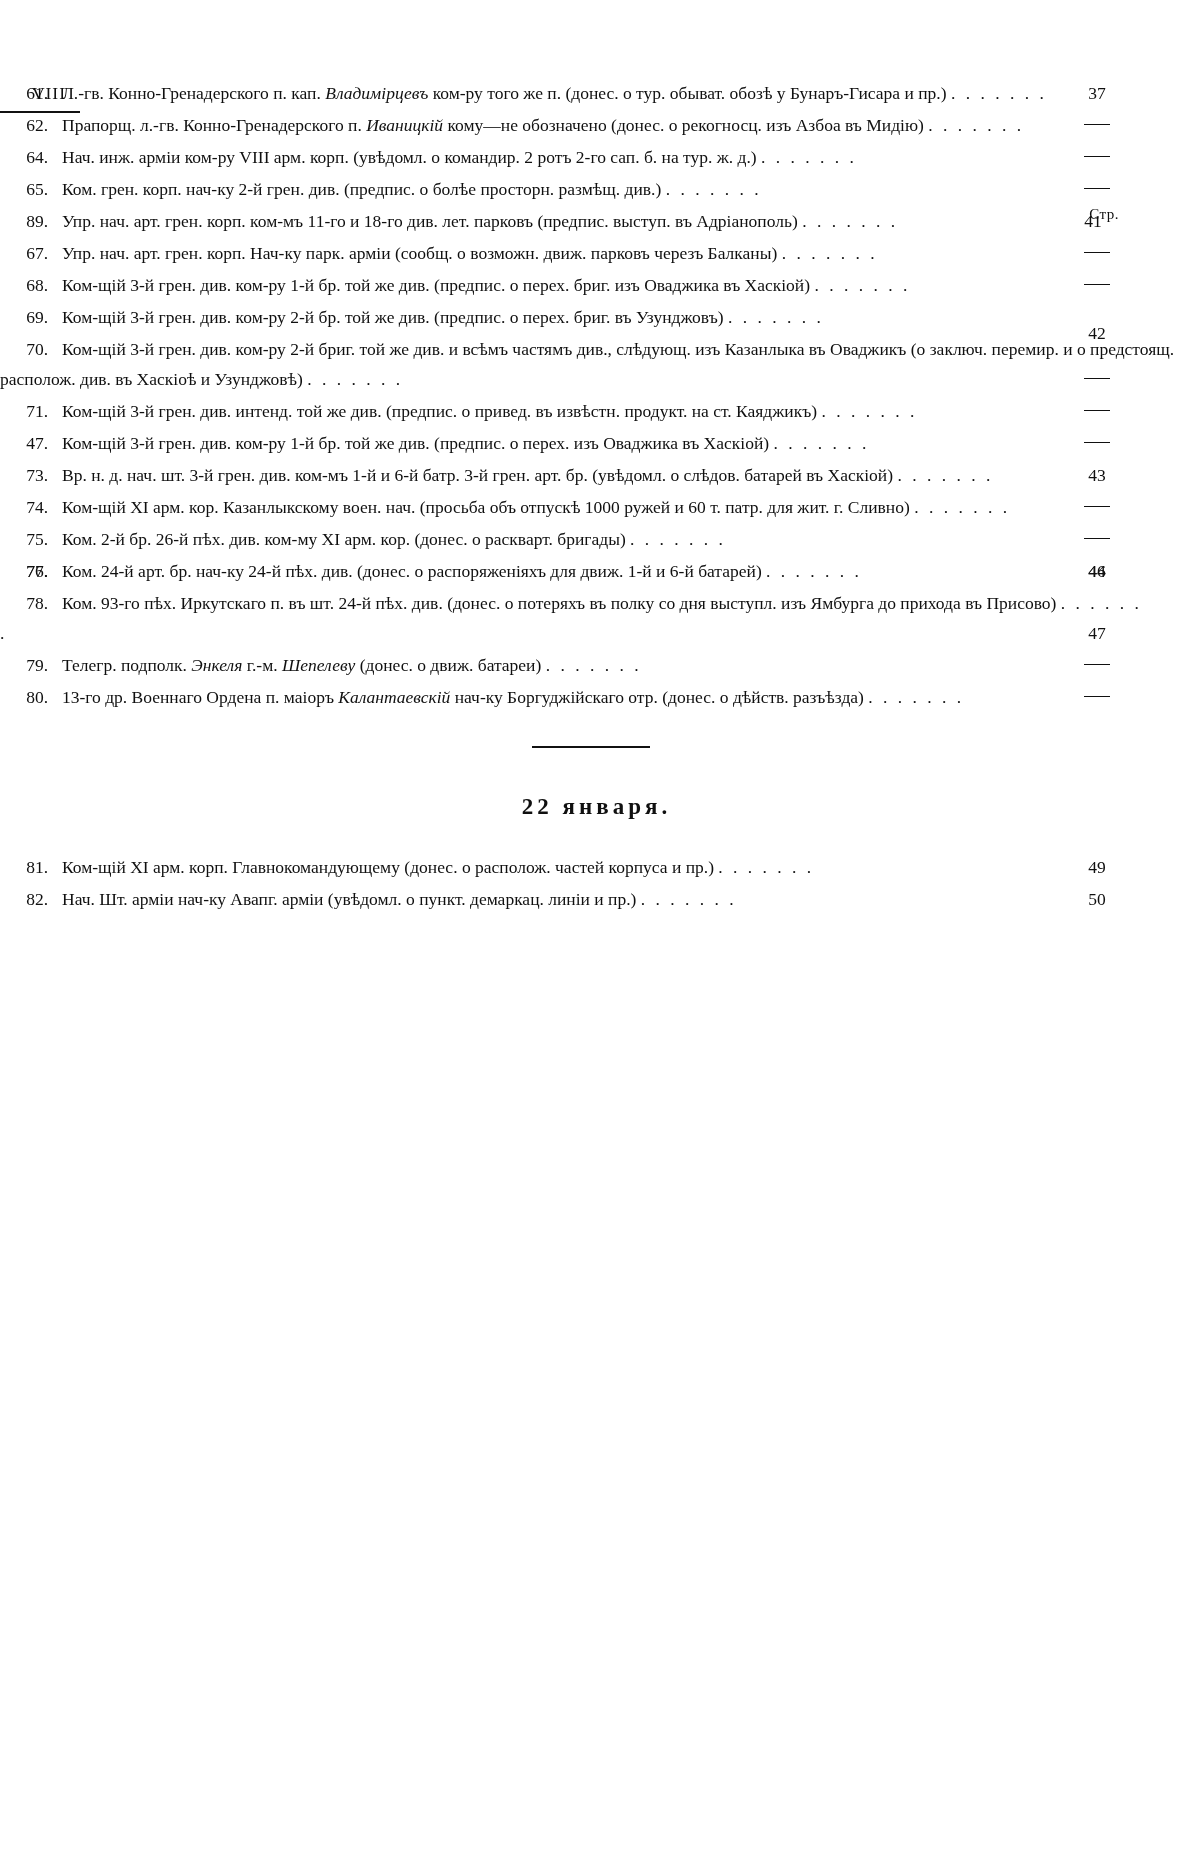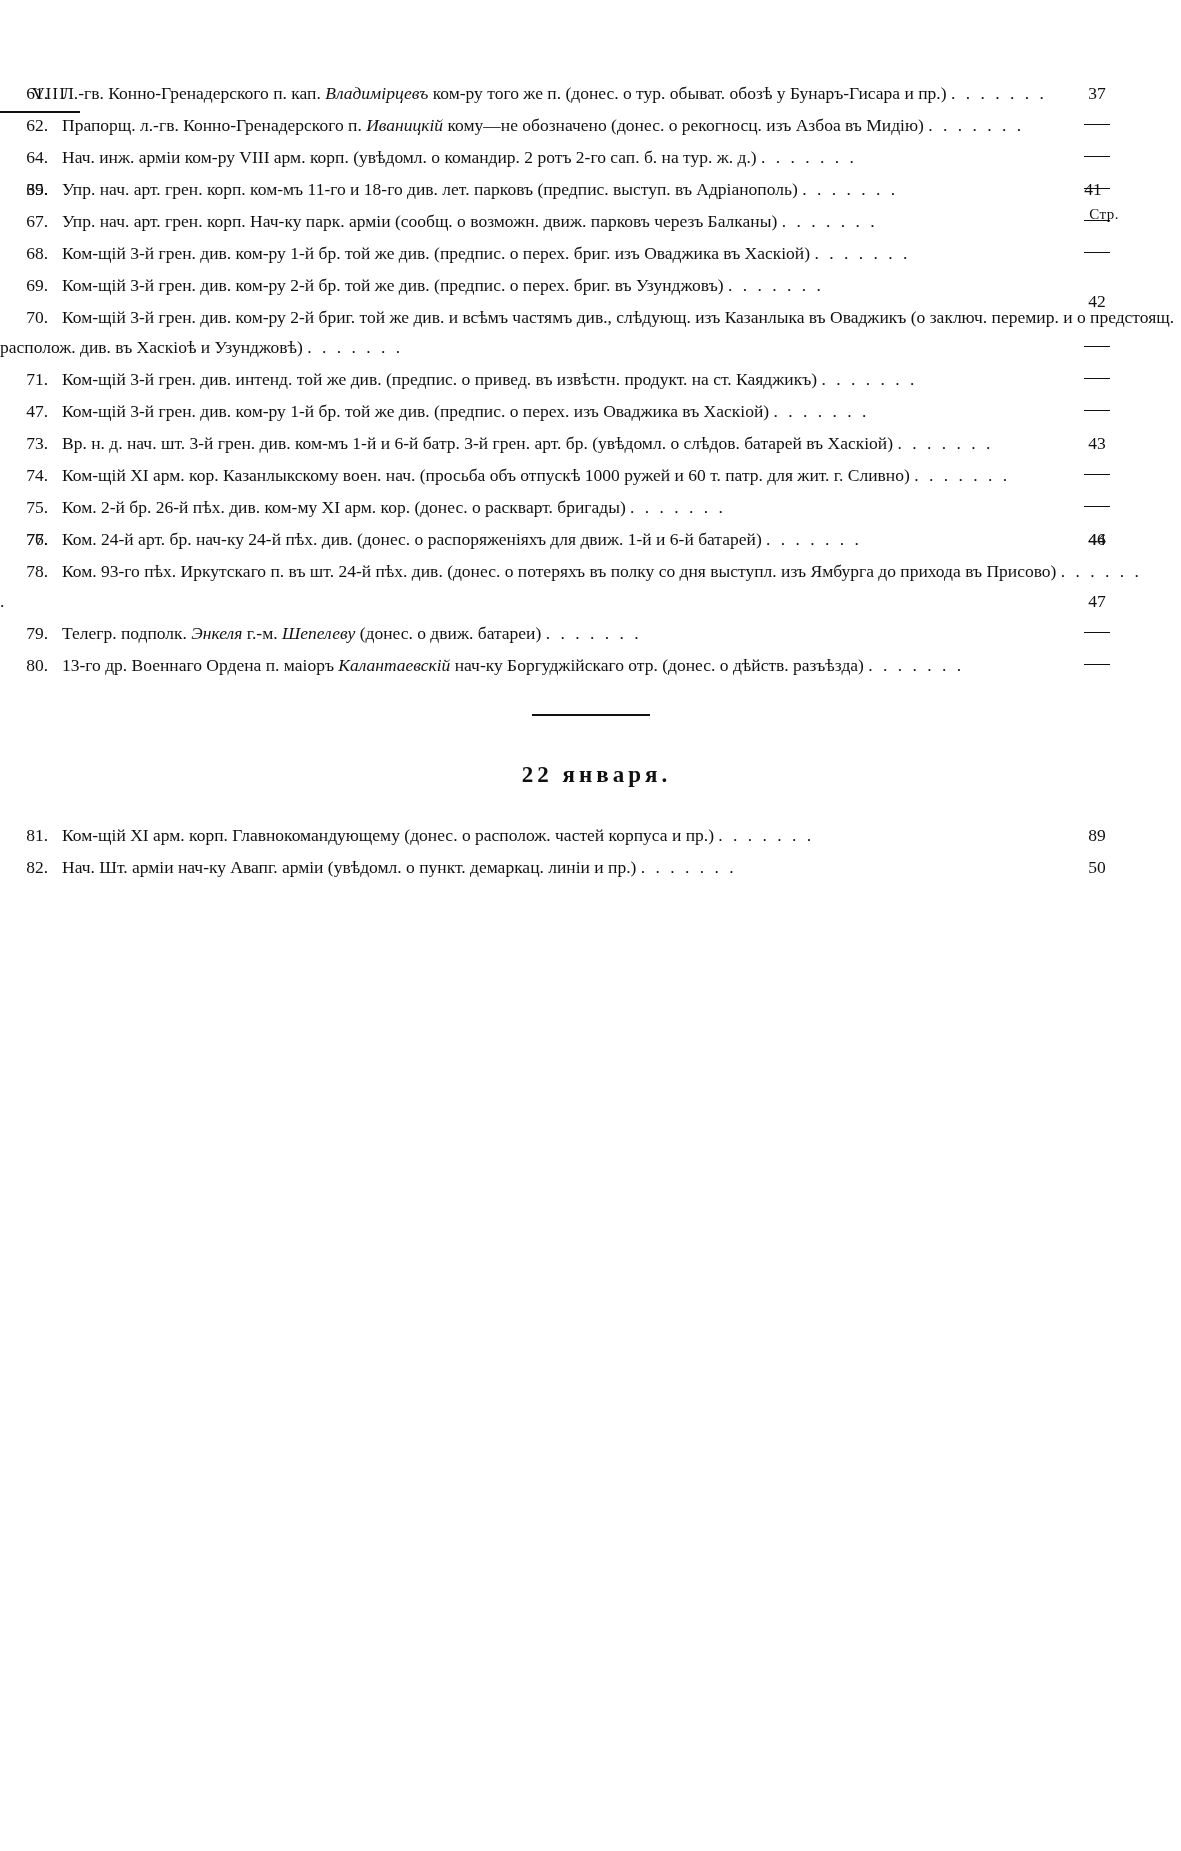--- a/index.html
+++ b/index.html
@@ -116,22 +116,22 @@
   <div class="page-header">
     <span class="num">VIII</span>
   </div>
 
   <div class="col-label">Стр.</div>
 
   <ul class="entries" id="entries-list">
       <li class="entry"><span class="num">61.</span><span class="entry-body">Л.-гв. Конно-Гренадерского п. кап. <span class="it">Владимірцевъ</span> ком-ру того же п. (донес. о тур. обыват. обозѣ у Бунаръ-Гисара и пр.) <span class="leader">. . . . . . . </span></span><span class="page-no" style="position: absolute; right: 62px; top: 0px;">37</span></li>
       <li class="entry"><span class="num">62.</span><span class="entry-body">Прапорщ. л.-гв. Конно-Гренадерского п. <span class="it">Иваницкій</span> кому—не обозначено (донес. о рекогносц. изъ Азбоа въ Мидію) <span class="leader">. . . . . . . </span></span><span class="page-no" style="position: absolute; right: 62px; top: 0px;"><span class="dash"></span></span></li>
       <li class="entry"><span class="num">64.</span><span class="entry-body">Нач. инж. арміи ком-ру VIII арм. корп. (увѣдомл. о командир. 2 ротъ 2-го сап. б. на тур. ж. д.) <span class="leader">. . . . . . . </span></span><span class="page-no" style="position: absolute; right: 62px; top: 0px;"><span class="dash"></span></span></li>
-      <li class="entry"><span class="num">65.</span><span class="page-no" style="position: absolute; right: 62px; top: 0px;"><span class="dash"></span></span></li>
-      <li class="entry"><span class="num">39.</span><span class="entry-body">Упр. нач. арт. грен. корп. ком-мъ 11-го и 18-го див. лет. парковъ (предпис. выступ. въ Адріанополь) <span class="leader">. . . . . . . </span></span><span class="page-no" style="position: absolute; right: 66px; top: 0px;">41</span></li>
+      <li class="entry"><span class="num">65.</span><span class="entry-body">Ком. грен. корп. нач-ку 2-й грен. див. (предпис. о болѣе просторн. размѣщ. див.) <span class="leader">. . . . . . . </span></span><span class="page-no" style="position: absolute; right: 62px; top: 0px;"><span class="dash"></span></span></li>
+      <li class="entry"><span class="num">89.</span><span class="entry-body">Упр. нач. арт. грен. корп. ком-мъ 11-го и 18-го див. лет. парковъ (предпис. выступ. въ Адріанополь) <span class="leader">. . . . . . . </span></span><span class="page-no" style="position: absolute; right: 66px; top: 0px;">41</span></li>
       <li class="entry"><span class="num">67.</span><span class="entry-body">Упр. нач. арт. грен. корп. Нач-ку парк. арміи (сообщ. о возможн. движ. парковъ черезъ Балканы) <span class="leader">. . . . . . . </span></span><span class="page-no" style="position: absolute; right: 62px; top: 0px;"><span class="dash"></span></span></li>
       <li class="entry"><span class="num">68.</span><span class="entry-body">Ком-щій 3-й грен. див. ком-ру 1-й бр. той же див. (предпис. о перех. бриг. изъ Оваджика въ Хаскіой) <span class="leader">. . . . . . . </span></span><span class="page-no" style="position: absolute; right: 62px; top: 0px;"><span class="dash"></span></span></li>
       <li class="entry"><span class="num">69.</span><span class="entry-body">Ком-щій 3-й грен. див. ком-ру 2-й бр. той же див. (предпис. о перех. бриг. въ Узунджовъ) <span class="leader">. . . . . . . </span></span><span class="page-no" style="position: absolute; right: 62px; top: 16px;">42</span></li>
       <li class="entry"><span class="num">70.</span><span class="entry-body">Ком-щій 3-й грен. див. ком-ру 2-й бриг. той же див. и всѣмъ частямъ див., слѣдующ. изъ Казанлыка въ Оваджикъ (о заключ. перемир. и о предстоящ. располож. див. въ Хаскіоѣ и Узунджовѣ) <span class="leader">. . . . . . . </span></span><span class="page-no" style="position: absolute; right: 62px; top: 30px;"><span class="dash"></span></span></li>
       <li class="entry"><span class="num">71.</span><span class="entry-body">Ком-щій 3-й грен. див. интенд. той же див. (предпис. о привед. въ извѣстн. продукт. на ст. Каяджикъ) <span class="leader">. . . . . . . </span></span><span class="page-no" style="position: absolute; right: 62px; top: 0px;"><span class="dash"></span></span></li>
       <li class="entry"><span class="num">47.</span><span class="entry-body">Ком-щій 3-й грен. див. ком-ру 1-й бр. той же див. (предпис. о перех. изъ Оваджика въ Хаскіой) <span class="leader">. . . . . . . </span></span><span class="page-no" style="position: absolute; right: 62px; top: 0px;"><span class="dash"></span></span></li>
       <li class="entry"><span class="num">73.</span><span class="entry-body">Вр. н. д. нач. шт. 3-й грен. див. ком-мъ 1-й и 6-й батр. 3-й грен. арт. бр. (увѣдомл. о слѣдов. батарей въ Хаскіой) <span class="leader">. . . . . . . </span></span><span class="page-no" style="position: absolute; right: 62px; top: 0px;">43</span></li>
       <li class="entry"><span class="num">74.</span><span class="entry-body">Ком-щій XI арм. кор. Казанлыкскому воен. нач. (просьба объ отпускѣ 1000 ружей и 60 т. патр. для жит. г. Сливно) <span class="leader">. . . . . . . </span></span><span class="page-no" style="position: absolute; right: 62px; top: 0px;"><span class="dash"></span></span></li>
       <li class="entry"><span class="num">75.</span><span class="entry-body">Ком. 2-й бр. 26-й пѣх. див. ком-му XI арм. кор. (донес. о раскварт. бригады) <span class="leader">. . . . . . . </span></span><span class="page-no" style="position: absolute; right: 62px; top: 0px;"><span class="dash"></span></span></li>
       <li class="entry"><span class="num">76.</span><span class="page-no" style="position: absolute; right: 62px; top: 0px;">44</span></li>
@@ -139,17 +139,17 @@
       <li class="entry"><span class="num">78.</span><span class="entry-body">Ком. 93-го пѣх. Иркутскаго п. въ шт. 24-й пѣх. див. (донес. о потеряхъ въ полку со дня выступл. изъ Ямбурга до прихода въ Присово) <span class="leader">. . . . . . . </span></span><span class="page-no" style="position: absolute; right: 62px; top: 30px;">47</span></li>
       <li class="entry"><span class="num">79.</span><span class="entry-body">Телегр. подполк. <span class="it">Энкеля</span> г.-м. <span class="it">Шепелеву</span> (донес. о движ. батареи) <span class="leader">. . . . . . . </span></span><span class="page-no" style="position: absolute; right: 62px; top: 0px;"><span class="dash"></span></span></li>
       <li class="entry"><span class="num">80.</span><span class="entry-body">13-го др. Военнаго Ордена п. маіоръ <span class="it">Калантаевскій</span> нач-ку Боргуджійскаго отр. (донес. о дѣйств. разъѣзда) <span class="leader">. . . . . . . </span></span><span class="page-no" style="position: absolute; right: 62px; top: 0px;"><span class="dash"></span></span></li>
     </ul>
 
   <div class="divider"></div>
 
   <div class="section-title">22 января.</div>
 
   <ul class="entries" id="entries-list-2">
-      <li class="entry"><span class="num">81.</span><span class="entry-body">Ком-щій XI арм. корп. Главнокомандующему (донес. о располож. частей корпуса и пр.) <span class="leader">. . . . . . . </span></span><span class="page-no" style="position: absolute; right: 62px; top: 0px;">89</span></li>
+      <li class="entry"><span class="num">81.</span><span class="entry-body">Ком-щій XI арм. корп. Главнокомандующему (донес. о располож. частей корпуса и пр.) <span class="leader">. . . . . . . </span></span><span class="page-no" style="position: absolute; right: 62px; top: 0px;">49</span></li>
       <li class="entry"><span class="num">82.</span><span class="entry-body">Нач. Шт. арміи нач-ку Авапг. арміи (увѣдомл. о пункт. демаркац. линіи и пр.) <span class="leader">. . . . . . . </span></span><span class="page-no" style="position: absolute; right: 62px; top: 0px;">50</span></li>
     </ul>
 
 </div>
 
 </body></html>

